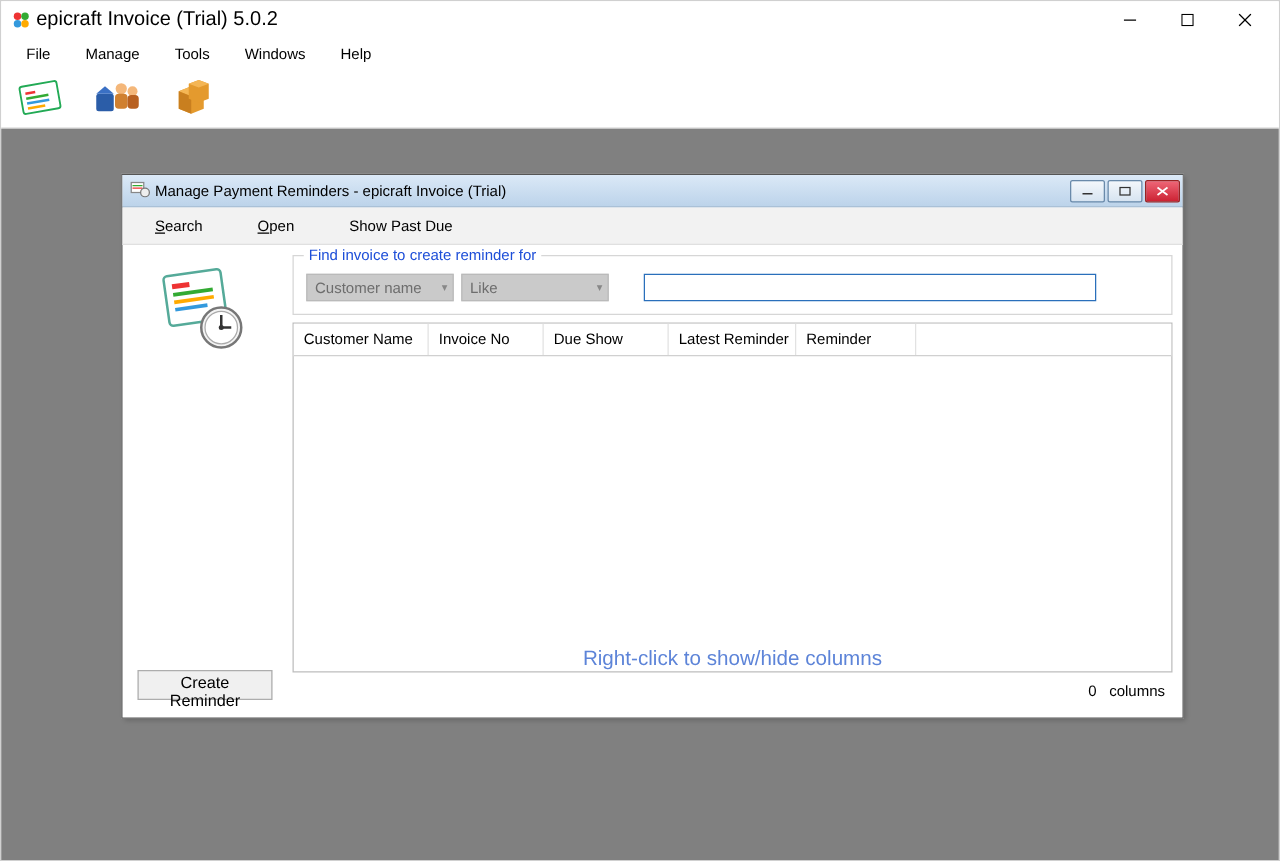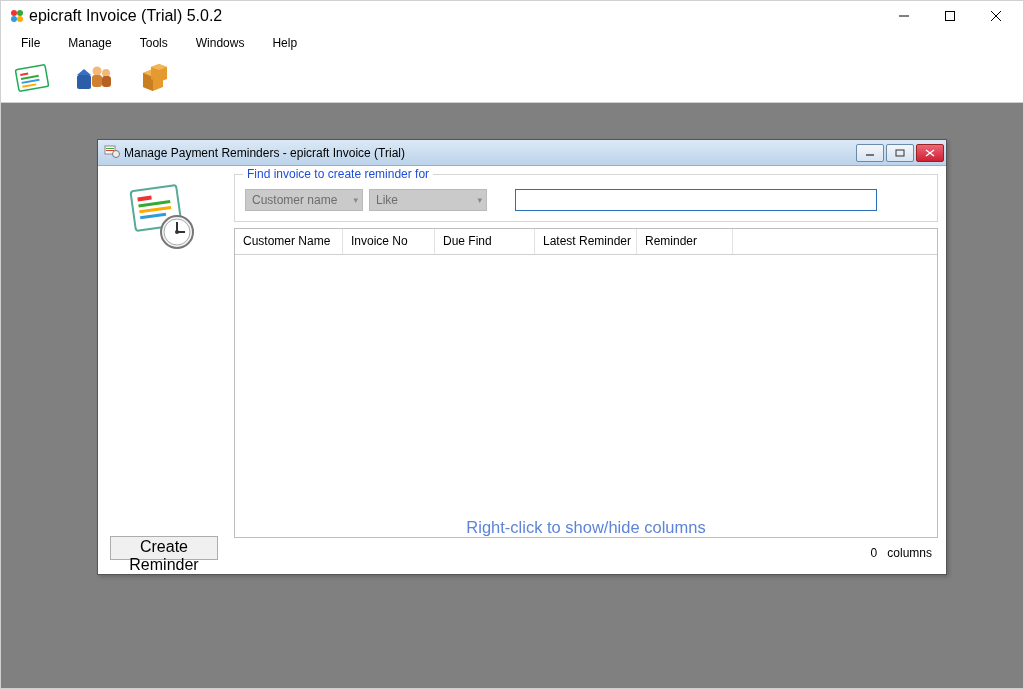--- a/index.html
+++ b/index.html
@@ -37,21 +37,21 @@
   .child-menubar {
     height: 30px; background:#f2f2f2; border-bottom:1px solid #e0e0e0;
     display:flex; align-items:center; padding: 0 4px;
   }
   .child-menubar .cm-item { padding: 4px 22px; cursor:default; }
   .child-menubar .cm-item u { text-decoration: underline; }
   .child-body { flex:1; display:flex; padding: 8px; gap:12px; }
   .left-col { width:116px; display:flex; flex-direction:column; align-items:center; justify-content:space-between; padding:6px 0;}
   .create-btn {
     width:108px; height:24px; background:#f0f0f0; border:1px solid #adadad;
-    font-size:16px; cursor:default;
+    font-size:13px; cursor:default;
   }
   .right-col { flex:1; display:flex; flex-direction:column; gap:6px; }
   .groupbox {
     border:1px solid #d6d6d6; padding: 14px 10px 10px 10px; position:relative;
   }
   .groupbox .legend {
     position:absolute; top:-8px; left:8px; background:#fff; padding:0 4px; font-size:12px; color:#1d4ed8;
   }
   .filter-row { display:flex; gap:6px; align-items:center; }
   .combo {
@@ -180,20 +180,25 @@
           </div>
           <div class="child-win-btn close-red">
             <svg width="10" height="8">
                 <line x1="1" y1="1" x2="9" y2="7" stroke="#fff" stroke-width="1.4"></line>
                 <line x1="9" y1="1" x2="1" y2="7" stroke="#fff" stroke-width="1.4"></line>
               </svg>
           </div>
         </div>
       </div>
 
+      <div class="child-menubar">
+        <div class="cm-item"><u>S</u>earch</div>
+        <div class="cm-item"><u>O</u>pen</div>
+        <div class="cm-item">Show Past Due</div>
+      </div>
 
       <div class="child-body">
 
         <div class="left-col">
           <span>
             <svg width="78" height="78" viewBox="0 0 78 78">
               <rect x="8" y="8" width="46" height="40" rx="3" fill="#fff" stroke="#5a9" stroke-width="2" transform="rotate(-8 31 28)"></rect>
               <rect x="14" y="15" width="14" height="4" fill="#e33" transform="rotate(-8 31 28)"></rect>
               <rect x="14" y="22" width="32" height="3" fill="#3a3" transform="rotate(-8 31 28)"></rect>
               <rect x="14" y="28" width="32" height="3" fill="#fa0" transform="rotate(-8 31 28)"></rect>
@@ -222,21 +227,21 @@
                 <span class="arrow">▾</span>
               </div>
               <input class="search-input" type="text" value="" style="">
             </div>
           </div>
 
           <div class="grid">
             <div class="grid-header">
               <div class="gh" style="width:108px">Customer Name</div>
               <div class="gh" style="width:92px">Invoice No</div>
-              <div class="gh" style="width:100px">Due Find</div>
+              <div class="gh" style="width:100px">Due Show</div>
               <div class="gh" style="width:102px">Latest Reminder</div>
               <div class="gh" style="width:96px">Reminder</div>
               <div class="gh" style="flex:1; border-right:none"></div>
             </div>
             <div class="grid-body">
               <span class="hint-text">Right-click to show/hide columns</span>
             </div>
           </div>
 
           <div class="results-bar">

